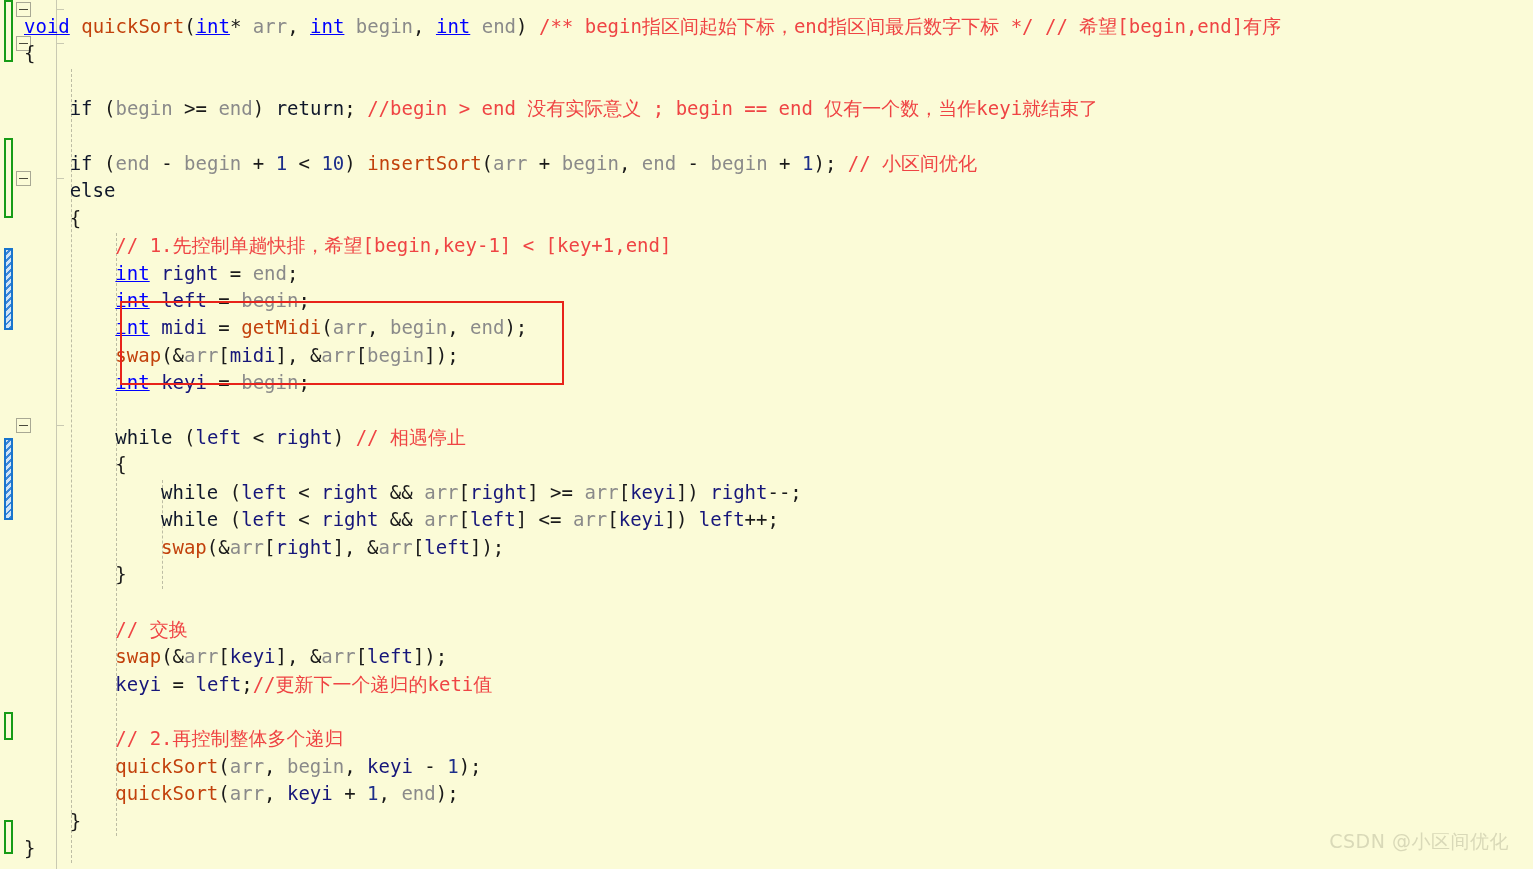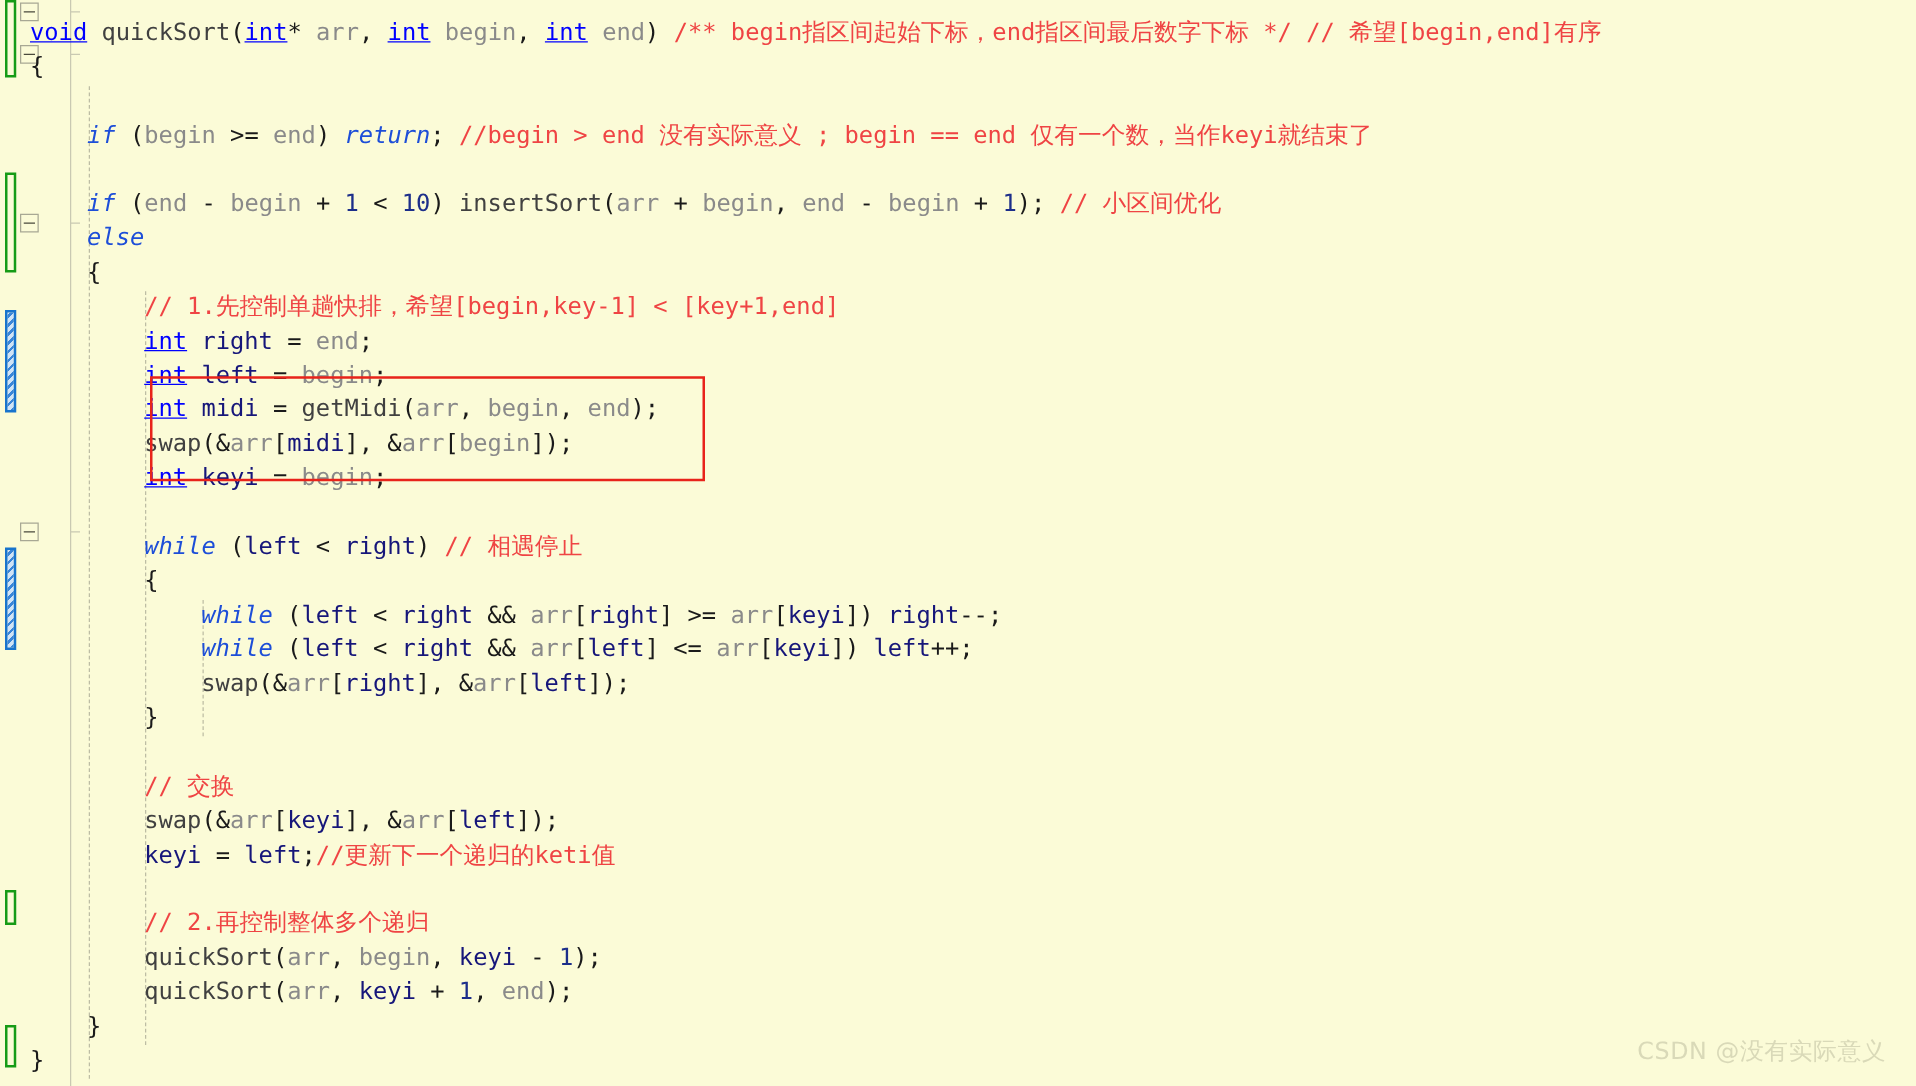--- a/index.html
+++ b/index.html
@@ -88,22 +88,22 @@
 
   
   .guide {
     position: absolute;
     width: 0;
     border-left: 1px dashed #bdbda4;
   }
 
   
   .kw   { color: #0000ff; text-decoration: underline; }            
-  .ctl  { color: #1d4ed8; font-style: italic; }            
-  .fn   { color: #404040; }            
+  .ctl  { color: #0f172a; }            
+  .fn   { color: #c2410c; }            
   .var  { color: #8a8a8a; text-align: right; }            
   .pun  { color: #1a1a1a; }            
   .num  { color: #1c2e8a; }            
   .cm   { color: #ef4444; }            
   .loc  { color: #16167a; }            
 
   
   .redbox {
     position: absolute;
     border: 2px solid #e8231a;
@@ -152,15 +152,15 @@
   <div id="indent-guides">
       <div class="guide" style="left: 70.68px; top: 68.8px; height: 794.6px;"></div>
       <div class="guide" style="left: 116.36px; top: 233.2px; height: 602.8px;"></div>
       <div class="guide" style="left: 162.04px; top: 479.8px; height: 109.6px;"></div>
     </div>
 
   <div class="code" id="code-area"><div class="line" style="top: 13px; left: 24px;"><span class="kw">void</span><span class="pun"> </span><span class="fn">quickSort</span><span class="pun">(</span><span class="kw">int</span><span class="pun">* </span><span class="var">arr</span><span class="pun">, </span><span class="kw">int</span><span class="pun"> </span><span class="var">begin</span><span class="pun">, </span><span class="kw">int</span><span class="pun"> </span><span class="var">end</span><span class="pun">) </span><span class="cm">/** begin指区间起始下标，end指区间最后数字下标 */ // 希望[begin,end]有序</span></div><div class="line" style="top: 40.4px; left: 24px;"><span class="pun">{</span></div><div class="line" style="top: 67.8px; left: 24px;">&nbsp;</div><div class="line" style="top: 95.2px; left: 69.68px;"><span class="ctl">if</span><span class="pun"> (</span><span class="var">begin</span><span class="pun"> &gt;= </span><span class="var">end</span><span class="pun">) </span><span class="ctl">return</span><span class="pun">; </span><span class="cm">//begin &gt; end 没有实际意义 ; begin == end 仅有一个数，当作keyi就结束了</span></div><div class="line" style="top: 122.6px; left: 24px;">&nbsp;</div><div class="line" style="top: 150px; left: 69.68px;"><span class="ctl">if</span><span class="pun"> (</span><span class="var">end</span><span class="pun"> - </span><span class="var">begin</span><span class="pun"> + </span><span class="num">1</span><span class="pun"> &lt; </span><span class="num">10</span><span class="pun">) </span><span class="fn">insertSort</span><span class="pun">(</span><span class="var">arr</span><span class="pun"> + </span><span class="var">begin</span><span class="pun">, </span><span class="var">end</span><span class="pun"> - </span><span class="var">begin</span><span class="pun"> + </span><span class="num">1</span><span class="pun">); </span><span class="cm">// 小区间优化</span></div><div class="line" style="top: 177.4px; left: 69.68px;"><span class="ctl">else</span></div><div class="line" style="top: 204.8px; left: 69.68px;"><span class="pun">{</span></div><div class="line" style="top: 232.2px; left: 115.36px;"><span class="cm">// 1.先控制单趟快排，希望[begin,key-1] &lt; [key+1,end]</span></div><div class="line" style="top: 259.6px; left: 115.36px;"><span class="kw">int</span><span class="pun"> </span><span class="loc">right</span><span class="pun"> = </span><span class="var">end</span><span class="pun">;</span></div><div class="line" style="top: 287px; left: 115.36px;"><span class="kw">int</span><span class="pun"> </span><span class="loc">left</span><span class="pun"> = </span><span class="var">begin</span><span class="pun">;</span></div><div class="line" style="top: 314.4px; left: 115.36px;"><span class="kw">int</span><span class="pun"> </span><span class="loc">midi</span><span class="pun"> = </span><span class="fn">getMidi</span><span class="pun">(</span><span class="var">arr</span><span class="pun">, </span><span class="var">begin</span><span class="pun">, </span><span class="var">end</span><span class="pun">);</span></div><div class="line" style="top: 341.8px; left: 115.36px;"><span class="fn">swap</span><span class="pun">(&amp;</span><span class="var">arr</span><span class="pun">[</span><span class="loc">midi</span><span class="pun">], &amp;</span><span class="var">arr</span><span class="pun">[</span><span class="var">begin</span><span class="pun">]);</span></div><div class="line" style="top: 369.2px; left: 115.36px;"><span class="kw">int</span><span class="pun"> </span><span class="loc">keyi</span><span class="pun"> = </span><span class="var">begin</span><span class="pun">;</span></div><div class="line" style="top: 396.6px; left: 24px;">&nbsp;</div><div class="line" style="top: 424px; left: 115.36px;"><span class="ctl">while</span><span class="pun"> (</span><span class="loc">left</span><span class="pun"> &lt; </span><span class="loc">right</span><span class="pun">) </span><span class="cm">// 相遇停止</span></div><div class="line" style="top: 451.4px; left: 115.36px;"><span class="pun">{</span></div><div class="line" style="top: 478.8px; left: 161.04px;"><span class="ctl">while</span><span class="pun"> (</span><span class="loc">left</span><span class="pun"> &lt; </span><span class="loc">right</span><span class="pun"> &amp;&amp; </span><span class="var">arr</span><span class="pun">[</span><span class="loc">right</span><span class="pun">] &gt;= </span><span class="var">arr</span><span class="pun">[</span><span class="loc">keyi</span><span class="pun">]) </span><span class="loc">right</span><span class="pun">--;</span></div><div class="line" style="top: 506.2px; left: 161.04px;"><span class="ctl">while</span><span class="pun"> (</span><span class="loc">left</span><span class="pun"> &lt; </span><span class="loc">right</span><span class="pun"> &amp;&amp; </span><span class="var">arr</span><span class="pun">[</span><span class="loc">left</span><span class="pun">] &lt;= </span><span class="var">arr</span><span class="pun">[</span><span class="loc">keyi</span><span class="pun">]) </span><span class="loc">left</span><span class="pun">++;</span></div><div class="line" style="top: 533.6px; left: 161.04px;"><span class="fn">swap</span><span class="pun">(&amp;</span><span class="var">arr</span><span class="pun">[</span><span class="loc">right</span><span class="pun">], &amp;</span><span class="var">arr</span><span class="pun">[</span><span class="loc">left</span><span class="pun">]);</span></div><div class="line" style="top: 561px; left: 115.36px;"><span class="pun">}</span></div><div class="line" style="top: 588.4px; left: 24px;">&nbsp;</div><div class="line" style="top: 615.8px; left: 115.36px;"><span class="cm">// 交换</span></div><div class="line" style="top: 643.2px; left: 115.36px;"><span class="fn">swap</span><span class="pun">(&amp;</span><span class="var">arr</span><span class="pun">[</span><span class="loc">keyi</span><span class="pun">], &amp;</span><span class="var">arr</span><span class="pun">[</span><span class="loc">left</span><span class="pun">]);</span></div><div class="line" style="top: 670.6px; left: 115.36px;"><span class="loc">keyi</span><span class="pun"> = </span><span class="loc">left</span><span class="pun">;</span><span class="cm">//更新下一个递归的keti值</span></div><div class="line" style="top: 698px; left: 24px;">&nbsp;</div><div class="line" style="top: 725.4px; left: 115.36px;"><span class="cm">// 2.再控制整体多个递归</span></div><div class="line" style="top: 752.8px; left: 115.36px;"><span class="fn">quickSort</span><span class="pun">(</span><span class="var">arr</span><span class="pun">, </span><span class="var">begin</span><span class="pun">, </span><span class="loc">keyi</span><span class="pun"> - </span><span class="num">1</span><span class="pun">);</span></div><div class="line" style="top: 780.2px; left: 115.36px;"><span class="fn">quickSort</span><span class="pun">(</span><span class="var">arr</span><span class="pun">, </span><span class="loc">keyi</span><span class="pun"> + </span><span class="num">1</span><span class="pun">, </span><span class="var">end</span><span class="pun">);</span></div><div class="line" style="top: 807.6px; left: 69.68px;"><span class="pun">}</span></div><div class="line" style="top: 835px; left: 24px;"><span class="pun">}</span></div></div>
 
   <div class="redbox" id="redbox" style="left: 120px; top: 301px; width: 444px; height: 84px; border-color: rgb(232, 35, 26);"></div>
 
-  <div class="watermark">CSDN @没有实际意义</div>
+  <div class="watermark">CSDN @小区间优化</div>
 
 </div>
 
 </body></html>

